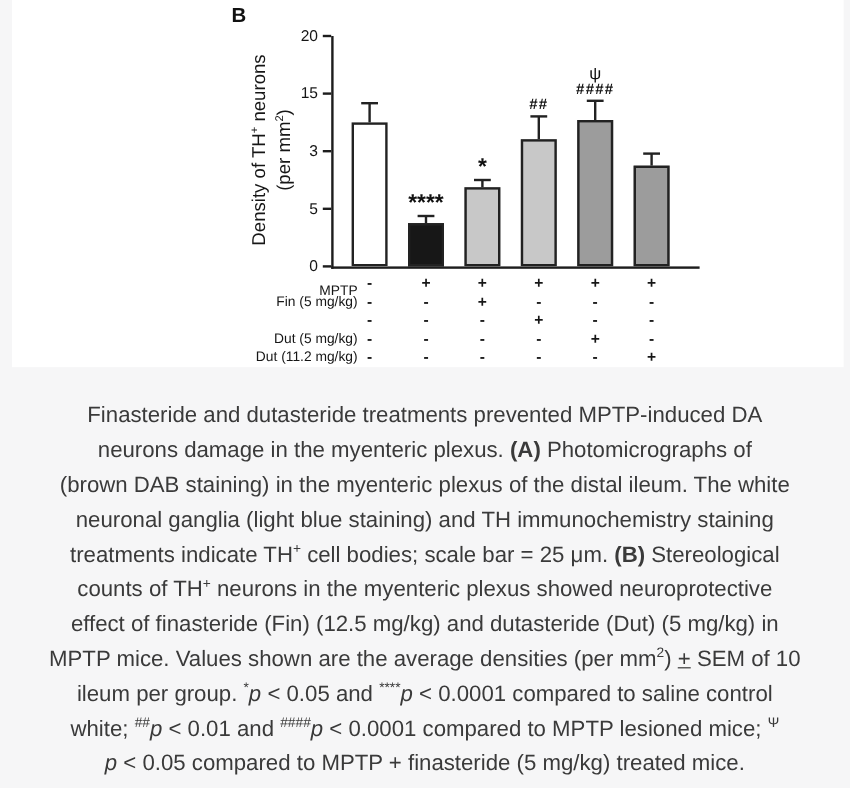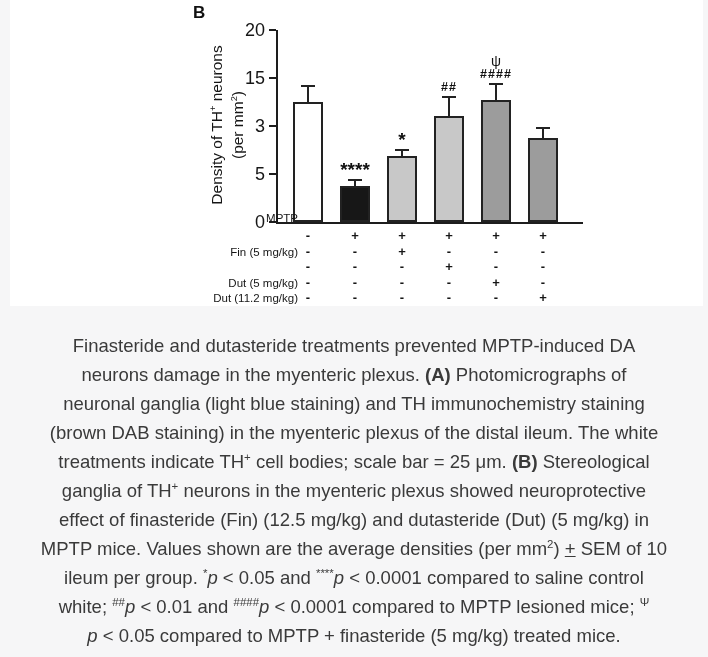--- a/index.html
+++ b/index.html
@@ -22,21 +22,21 @@
   .yaxis-label {
     position:absolute; left:88px; top:103px; width:260px; height:44px;
     transform:rotate(-90deg);
     text-align:center; font-size:15.5px; line-height:21px; color:#161616;
   }
   .yaxis-label sup { font-size:60%; line-height:0; }
   .axis-line { position:absolute; background:#1d1d1d; }
   .tick-mark { position:absolute; background:#1d1d1d; width:7px; height:2px; }
   .tick-label {
     position:absolute; width:28px; text-align:right;
-    font-size:18px; color:#161616; line-height:18px;
+    font-size:13px; color:#161616; line-height:18px;
   }
   .bar { position:absolute; border:2px solid #222; }
   .err { position:absolute; background:#222; }
   .ann {
     position:absolute; width:90px; text-align:center; color:#111;
     display:flex; flex-direction:column; justify-content:flex-end; align-items:center;
   }
   .ann-star { font-size:19px; font-weight:700; line-height:15px; letter-spacing:0px; }
   .ann-hash { font-size:12.5px; font-weight:700; line-height:13px; letter-spacing:1px; }
   .ann-psi  { font-size:14px; font-weight:400; line-height:14px; }
@@ -106,21 +106,21 @@
       <div class="bar" style="position: absolute; left: 471px; top: 100.08px; width: 30px; height: 121.92px; background: rgb(156, 156, 156);"></div>
       <div class="err" style="position: absolute; left: 485px; top: 83.76px; width: 2px; height: 16.32px;"></div>
       <div class="err" style="position: absolute; left: 479px; top: 82.76px; width: 14px; height: 2px;"></div>
       <div class="ann" style="position: absolute; left: 441px; bottom: 225.24px;">
         <div class="ann-psi">ψ</div>
         <div class="ann-hash">####</div>
       </div>
       <div class="bar" style="position: absolute; left: 518px; top: 137.52px; width: 30px; height: 84.48px; background: rgb(156, 156, 156);"></div>
       <div class="err" style="position: absolute; left: 532px; top: 127.92px; width: 2px; height: 9.6px;"></div>
       <div class="err" style="position: absolute; left: 526px; top: 126.92px; width: 14px; height: 2px;"></div>
-      <div class="row-label" style="position: absolute; left: 118px; top: 211px;">MPTP</div>
+      <div class="row-label" style="position: absolute; left: 118px; top: 236px;">MPTP</div>
       <div class="cell" style="position: absolute; left: 286px; top: 229px;">-</div>
       <div class="cell" style="position: absolute; left: 333px; top: 229px;">+</div>
       <div class="cell" style="position: absolute; left: 380px; top: 229px;">+</div>
       <div class="cell" style="position: absolute; left: 427px; top: 229px;">+</div>
       <div class="cell" style="position: absolute; left: 474px; top: 229px;">+</div>
       <div class="cell" style="position: absolute; left: 521px; top: 229px;">+</div>
       <div class="row-label" style="position: absolute; left: 118px; top: 244.5px;">Fin (5 mg/kg)</div>
       <div class="cell" style="position: absolute; left: 286px; top: 244.5px;">-</div>
       <div class="cell" style="position: absolute; left: 333px; top: 244.5px;">-</div>
       <div class="cell" style="position: absolute; left: 380px; top: 244.5px;">+</div>
@@ -146,22 +146,22 @@
       <div class="cell" style="position: absolute; left: 380px; top: 291px;">-</div>
       <div class="cell" style="position: absolute; left: 427px; top: 291px;">-</div>
       <div class="cell" style="position: absolute; left: 474px; top: 291px;">-</div>
       <div class="cell" style="position: absolute; left: 521px; top: 291px;">+</div>
     </div>
 </div>
 
 <div id="caption">
     <div class="cap-line"><span>Finasteride and dutasteride treatments prevented MPTP-induced DA</span></div>
     <div class="cap-line"><span>neurons damage in the myenteric plexus. </span><b>(A)</b><span> Photomicrographs of</span></div>
+    <div class="cap-line"><span>(brown DAB staining) in the myenteric plexus of the distal ileum. The white</span></div>
     <div class="cap-line"><span>neuronal ganglia (light blue staining) and TH immunochemistry staining</span></div>
-    <div class="cap-line"><span>(brown DAB staining) in the myenteric plexus of the distal ileum. The white</span></div>
     <div class="cap-line"><span>treatments indicate TH</span><sup>+</sup><span> cell bodies; scale bar = 25 μm. </span><b>(B)</b><span> Stereological</span></div>
-    <div class="cap-line"><span>ganglia of TH</span><sup>+</sup><span> neurons in the myenteric plexus showed neuroprotective</span></div>
+    <div class="cap-line"><span>counts of TH</span><sup>+</sup><span> neurons in the myenteric plexus showed neuroprotective</span></div>
     <div class="cap-line"><span>effect of finasteride (Fin) (12.5 mg/kg) and dutasteride (Dut) (5 mg/kg) in</span></div>
     <div class="cap-line"><span>MPTP mice. Values shown are the average densities (per mm</span><sup>2</sup><span>) </span><span class="u">+</span><span> SEM of 10</span></div>
     <div class="cap-line"><span>ileum per group. </span><sup>*</sup><i>p</i><span> &lt; 0.05 and </span><sup>****</sup><i>p</i><span> &lt; 0.0001 compared to saline control</span></div>
     <div class="cap-line"><span>white; </span><sup>##</sup><i>p</i><span> &lt; 0.01 and </span><sup>####</sup><i>p</i><span> &lt; 0.0001 compared to MPTP lesioned mice; </span><sup>Ψ</sup></div>
     <div class="cap-line"><i>p</i><span> &lt; 0.05 compared to MPTP + finasteride (5 mg/kg) treated mice.</span></div>
   </div>
 
 </body></html>

